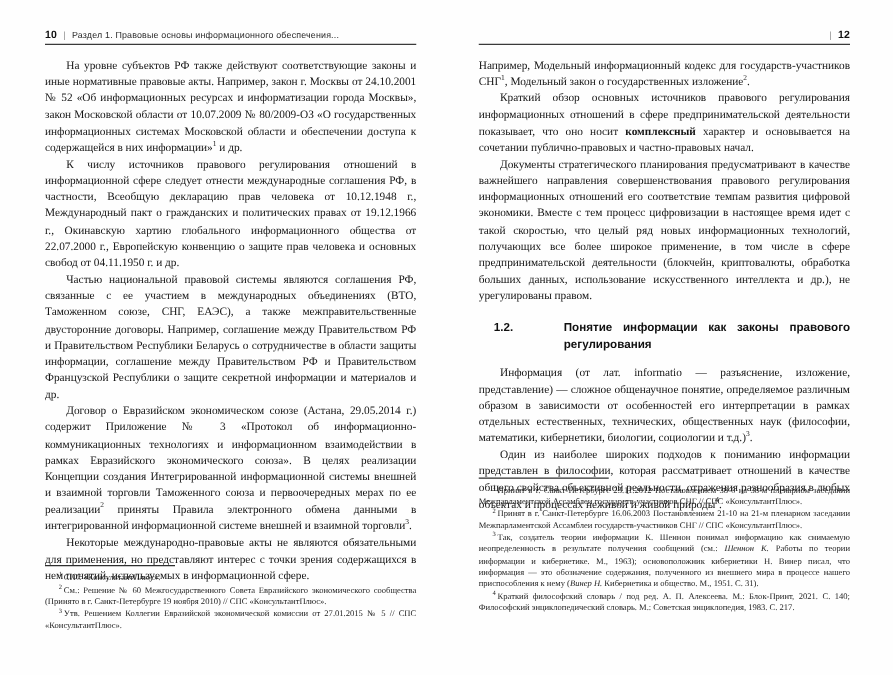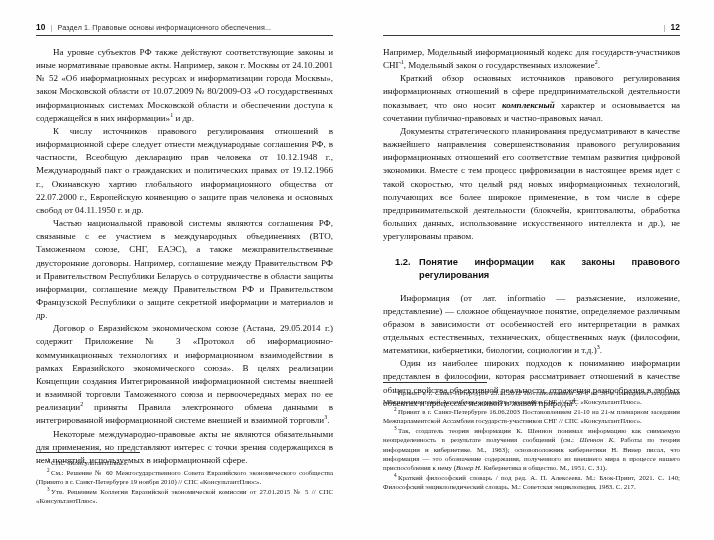--- a/index.html
+++ b/index.html
@@ -77,40 +77,40 @@
     color: #151515;
   }
   .body-col p {
     margin: 0;
     text-indent: 17px;
   }
   .body-col p.noindent { text-indent: 0; }
 
   b.bolditalic {
     font-weight: bold;
-    font-style: italic;
   }
 
   sup {
     font-size: 6px;
     line-height: 0;
     vertical-align: super;
   }
 
   
   .section-heading {
     font-family: "Liberation Sans", "DejaVu Sans", sans-serif;
     font-weight: bold;
     font-size: 9.3px;
     line-height: 12.6px;
     color: #101010;
     margin: 13px 0 10px 0;
     display: flex;
     align-items: flex-start;
     padding-left: 12px;
+    gap: 32px;
   }
   .section-heading .num {
     flex: 0 0 auto;
     width: 24px;
   }
   .section-heading .ttl {
     flex: 1 1 auto;
   }
 
   

